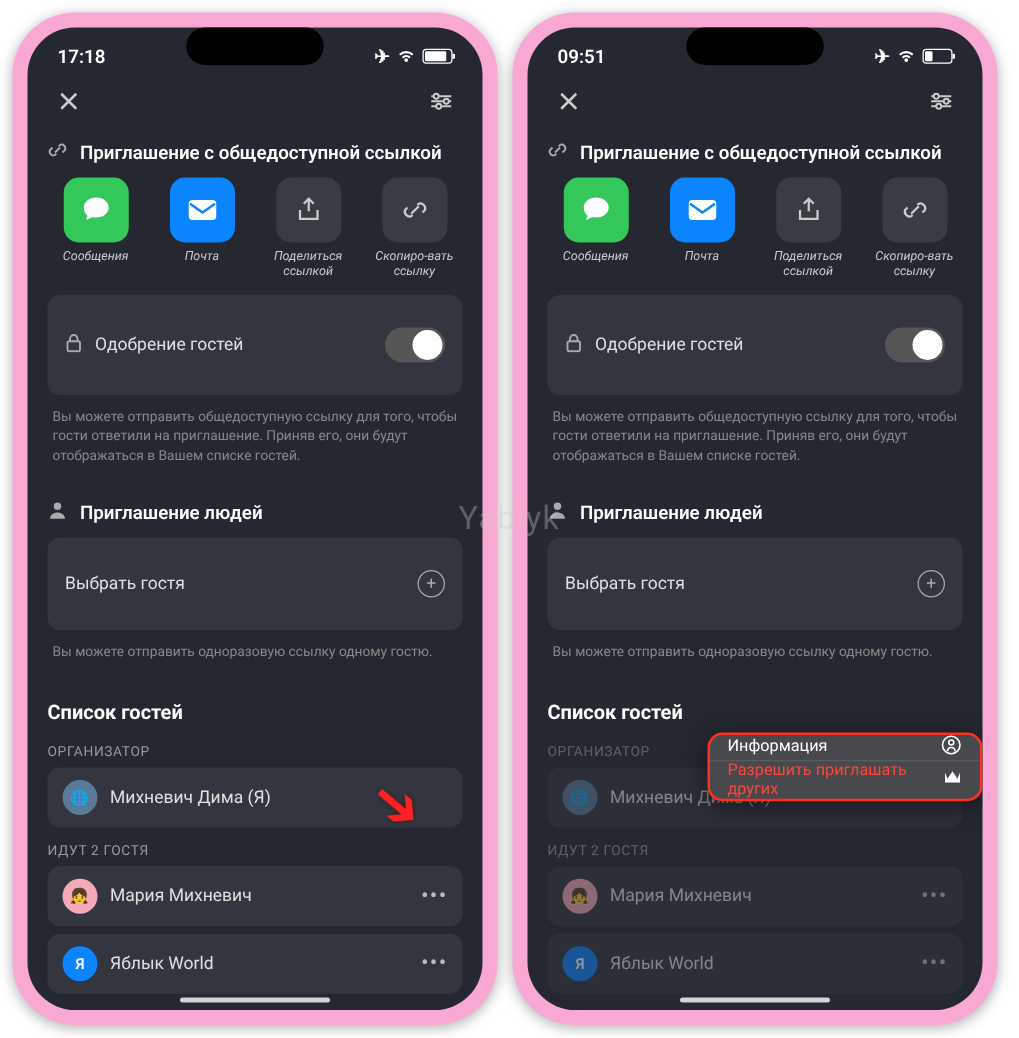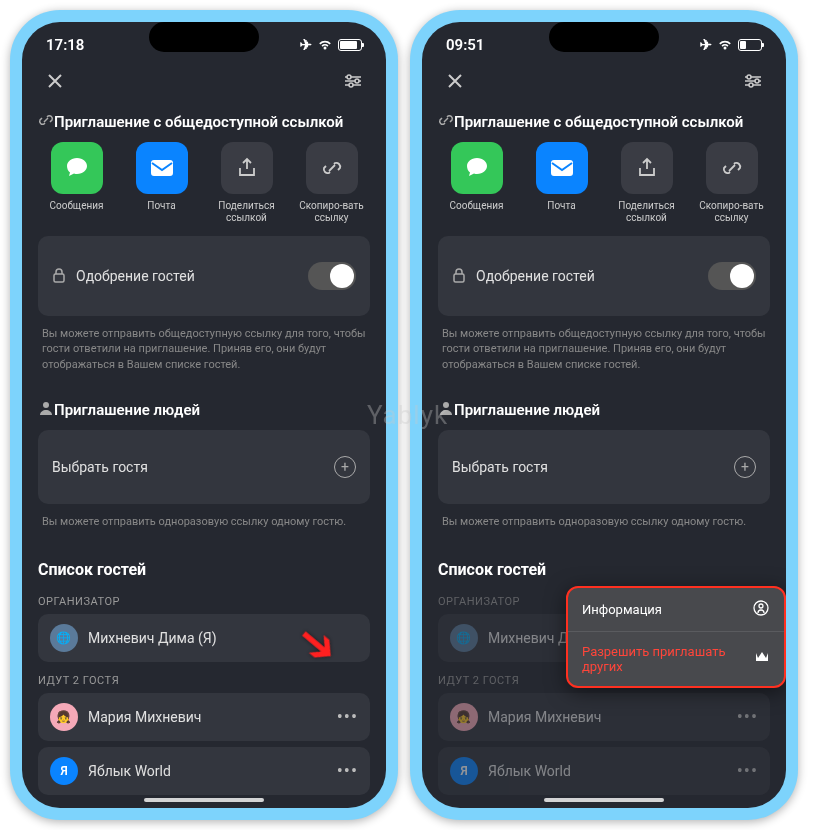--- a/index.html
+++ b/index.html
@@ -1,21 +1,21 @@
 <!DOCTYPE html>
 <html><head>
 <meta charset="utf-8">
 <style>
 * { box-sizing: border-box; margin: 0; padding: 0; font-family: -apple-system, BlinkMacSystemFont, "Segoe UI", Roboto, sans-serif; }
 body { background: #fff; padding: 10px; }
 .container { display: flex; gap: 12px; }
 .phone {
   width: 388px; height: 810px;
   border-radius: 50px;
-  background: #7dd3fc;
+  background: #f9a8d4;
   padding: 12px;
   position: relative;
   box-shadow: 0 2px 10px rgba(0,0,0,.3);
 }
 .screen {
   width: 100%; height: 100%;
   border-radius: 38px;
   background: #252830;
   overflow: hidden;
   position: relative;
@@ -52,30 +52,31 @@
   padding: 6px 18px 10px;
 }
 .icon-btn {
   width: 30px; height: 30px; display: flex; align-items: center; justify-content: center;
   color: #bbb; cursor: pointer;
 }
 .section {
   padding: 0 16px; margin-bottom: 12px;
 }
 .section-head {
-  display: flex; align-items: center; gap: 0; color: #fff;
+  display: flex; align-items: center; gap: 10px; color: #fff;
   font-size: 15px; font-weight: 600; padding: 6px 0 10px;
 }
 .section-head .link-ic { color: #aaa; }
 .share-row {
   display: flex; gap: 8px; justify-content: space-between;
 }
 .share-item {
   flex: 1; display: flex; flex-direction: column; align-items: center; gap: 6px;
   cursor: pointer;
+  font-style: italic;
 }
 .share-icon {
   width: 52px; height: 52px; border-radius: 12px;
   display: flex; align-items: center; justify-content: center;
 }
 .share-icon.green { background: #34c759; }
 .share-icon.blue { background: #0a84ff; }
 .share-icon.gray { background: #3a3c44; }
 .share-label { font-size: 10px; color: #ccc; text-align: center; line-height: 1.2; }
 .row {
@@ -127,21 +128,21 @@
   transform: rotate(40deg); filter: drop-shadow(0 0 2px rgba(0,0,0,.5));
   pointer-events: none;
 }
 .context-menu {
   position: absolute; background: #48494d; border-radius: 12px;
   border: 2px solid #ff3020; overflow: hidden;
   box-shadow: 0 4px 20px rgba(0,0,0,.5);
   width: 220px;
 }
 .ctx-item {
-  padding: 12px 14px; display: flex; align-items: center; justify-content: space-between;
+  padding: 0 14px; display: flex; align-items: center; justify-content: space-between;
   color: #fff; font-size: 13px; cursor: pointer;
   border-bottom: 1px solid #5a5b5f;
 }
 .ctx-item:last-child { border-bottom: none; color: #ff453a; }
 .ctx-item .ctx-ic { width: 18px; text-align: center; }
 .watermark {
   position: absolute; left: 50%; top: 50%; transform: translate(-50%,-50%);
   font-size: 26px; color: rgba(200,200,200,.35); font-weight: 400;
   pointer-events: none; z-index: 100; letter-spacing: 1px;
 }

